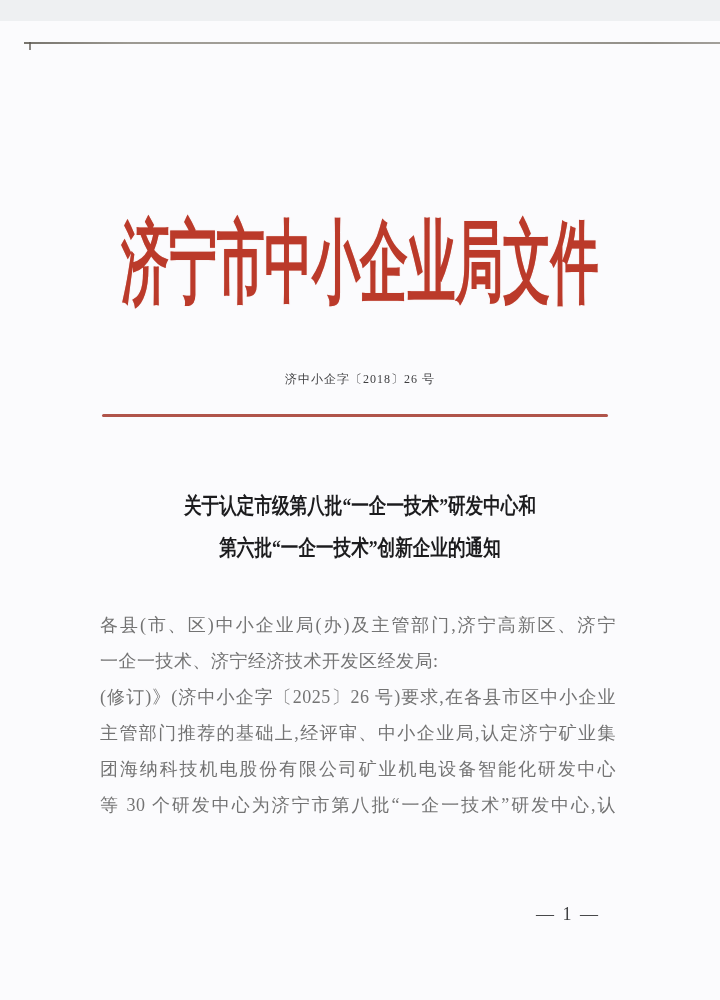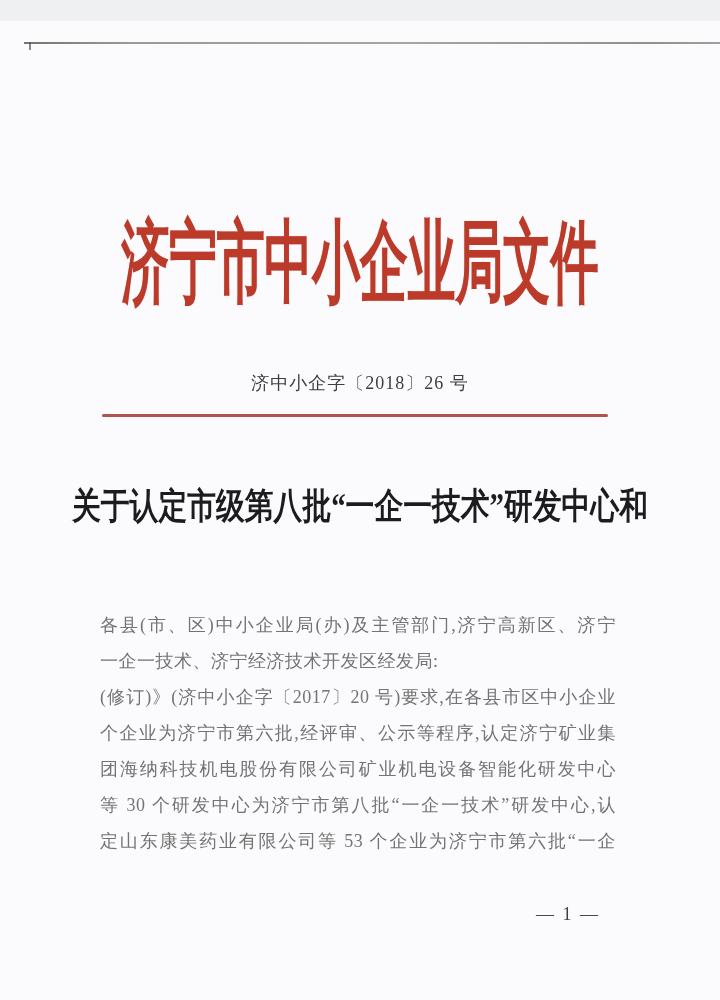--- a/index.html
+++ b/index.html
@@ -75,21 +75,21 @@
     transform: scaleX(0.53);
     transform-origin: center center;
     text-shadow: 0 0 1px rgba(190,58,42,.55);
   }
 
   .doc-number {
     position: absolute;
     top: 350px; left: 0;
     width: 720px;
     text-align: center;
-    font-size: 18px;
+    font-size: 12px;
     letter-spacing: 1px;
     color: #3d3d3f;
   }
 
   .red-rule {
     position: absolute;
     top: 393px; left: 102px;
     width: 506px;
     height: 3px;
     border-radius: 2px;
@@ -100,21 +100,21 @@
     position: absolute;
     top: 464px; left: 0;
     width: 720px;
     text-align: center;
     font-weight: bold;
     color: #1c1c1e;
   }
   .doc-title .tline {
     display: flex;
     justify-content: center;
-    font-size: 36px;
+    font-size: 22px;
     line-height: 42px;
   }
   .doc-title .tline span {
     white-space: nowrap;
     transform: scaleX(0.8);
     transform-origin: center center;
   }
 
   
   .doc-body {
@@ -161,30 +161,32 @@
   </div>
 
   <div class="doc-number">济中小企字〔2018〕26 号</div>
 
   <div class="red-rule" style="background: rgb(176, 84, 74);"></div>
 
   <div class="doc-title">
     <div class="tline">
       <span>关于认定市级第八批“一企一技术”研发中心和</span>
     </div>
+    <div class="tline">
+      <span>第六批“一企一技术”创新企业的通知</span>
+    </div>
   </div>
 
   <div class="doc-body">
     <div class="bline">各县(市、区)中小企业局(办)及主管部门,济宁高新区、济宁</div>
     <div class="bline endline">一企一技术、济宁经济技术开发区经发局:</div>
-    <div class="bline">(修订)》(济中小企字〔2017〕20 号)要求,在各县市区中小企业</div>
-    <div class="bline">个企业为济宁市第六批,经评审、公示等程序,认定济宁矿业集</div>
+    <div class="bline">(修订)》(济中小企字〔2025〕26 号)要求,在各县市区中小企业</div>
+    <div class="bline">主管部门推荐的基础上,经评审、中小企业局,认定济宁矿业集</div>
     <div class="bline">团海纳科技机电股份有限公司矿业机电设备智能化研发中心</div>
     <div class="bline">等 30 个研发中心为济宁市第八批“一企一技术”研发中心,认</div>
-    <div class="bline">定山东康美药业有限公司等 53 个企业为济宁市第六批“一企</div>
   </div>
 
   <div class="page-number">— 1 —</div>
 
   <div class="scan-bottom-shade"></div>
   <div class="scan-bottom-bar"></div>
   <div class="speck1"></div>
   <div class="speck2"></div>
 
 </div>

